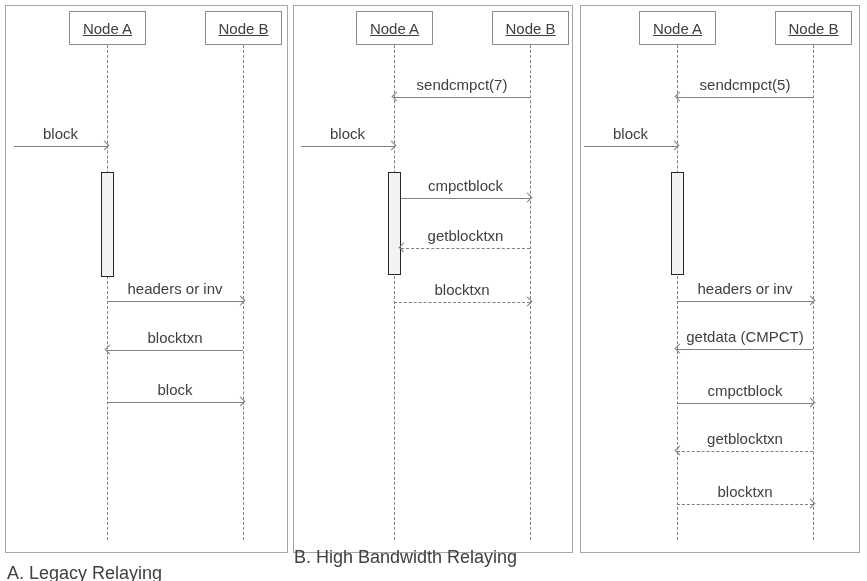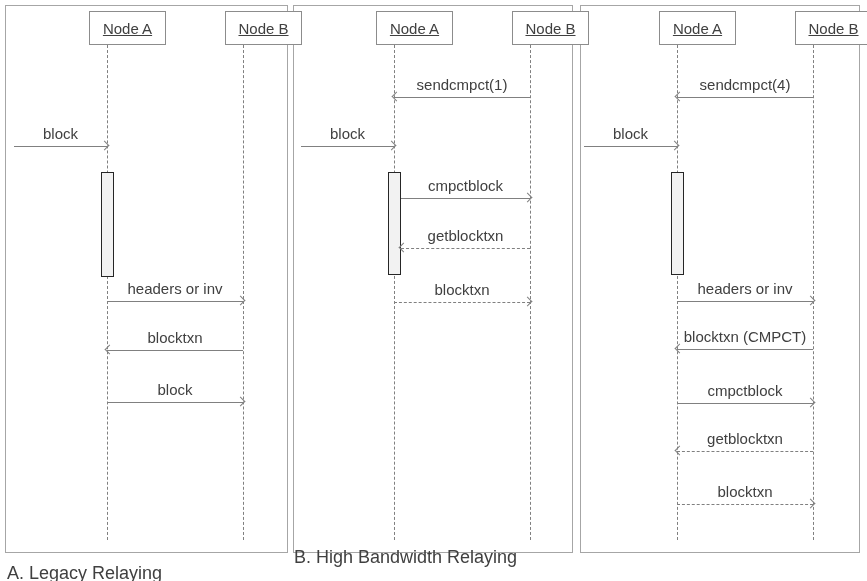--- a/index.html
+++ b/index.html
@@ -10,21 +10,21 @@
     color:var(--text,#404040);
   }
   .panel {
     position:absolute; border:1px solid var(--panel_border,#a6a6a6);
     background:transparent; box-sizing:border-box;
   }
   .node {
     position:absolute; top:11px; width:77px; height:34px; box-sizing:border-box;
     border:1px solid var(--node_border,#8c8c8c); background:#ffffff;
     display:flex; align-items:center; justify-content:center;
-    font-size:15px; color:var(--text,#404040);margin-left:20px;
+    font-size:15px; color:var(--text,#404040);
   }
   .nodelbl { text-decoration:underline; white-space:nowrap; }
   .lifeline {
     position:absolute; width:0; border-left:1px dashed var(--line,#858585);
   }
   .activation {
     position:absolute; width:13px; box-sizing:border-box;
     border:1px solid var(--activation_border,#262626);
     background:var(--activation_fill,#f2f2f2);
   }
@@ -100,21 +100,21 @@
     <span class="nodelbl">Node A</span>
   </div>
   <div class="node" style="left:492px">
     <span class="nodelbl">Node B</span>
   </div>
   <div class="lifeline" style="left:394px;top:45px;height:495px"></div>
   <div class="lifeline" style="left:530px;top:45px;height:495px"></div>
   <div class="activation" style="left:388px;top:172px;height:103px"></div>
 
   <div class="arrow" style="left:394px;top:97px;width:136px">
-    <div class="lbl">sendcmpct(1)</div>
+    <div class="lbl">sendcmpct(7)</div>
     <div class="line"></div>
     <div class="head l"></div>
   </div>
   <div class="arrow" style="left:301px;top:146px;width:93px">
     <div class="lbl">block</div>
     <div class="line"></div>
     <div class="head r"></div>
   </div>
   <div class="arrow" style="left:401px;top:198px;width:129px">
     <div class="lbl">cmpctblock</div>
@@ -137,36 +137,36 @@
     <span class="nodelbl">Node A</span>
   </div>
   <div class="node" style="left:775px">
     <span class="nodelbl">Node B</span>
   </div>
   <div class="lifeline" style="left:677px;top:45px;height:495px"></div>
   <div class="lifeline" style="left:813px;top:45px;height:495px"></div>
   <div class="activation" style="left:671px;top:172px;height:103px"></div>
 
   <div class="arrow" style="left:677px;top:97px;width:136px">
-    <div class="lbl">sendcmpct(4)</div>
+    <div class="lbl">sendcmpct(5)</div>
     <div class="line"></div>
     <div class="head l"></div>
   </div>
   <div class="arrow" style="left:584px;top:146px;width:93px">
     <div class="lbl">block</div>
     <div class="line"></div>
     <div class="head r"></div>
   </div>
   <div class="arrow" style="left:677px;top:301px;width:136px">
     <div class="lbl">headers or inv</div>
     <div class="line"></div>
     <div class="head r"></div>
   </div>
   <div class="arrow" style="left:677px;top:349px;width:136px">
-    <div class="lbl">blocktxn (CMPCT)</div>
+    <div class="lbl">getdata (CMPCT)</div>
     <div class="line"></div>
     <div class="head l"></div>
   </div>
   <div class="arrow" style="left:677px;top:403px;width:136px">
     <div class="lbl">cmpctblock</div>
     <div class="line"></div>
     <div class="head r"></div>
   </div>
   <div class="arrow" style="left:677px;top:451px;width:136px">
     <div class="lbl">getblocktxn</div>

